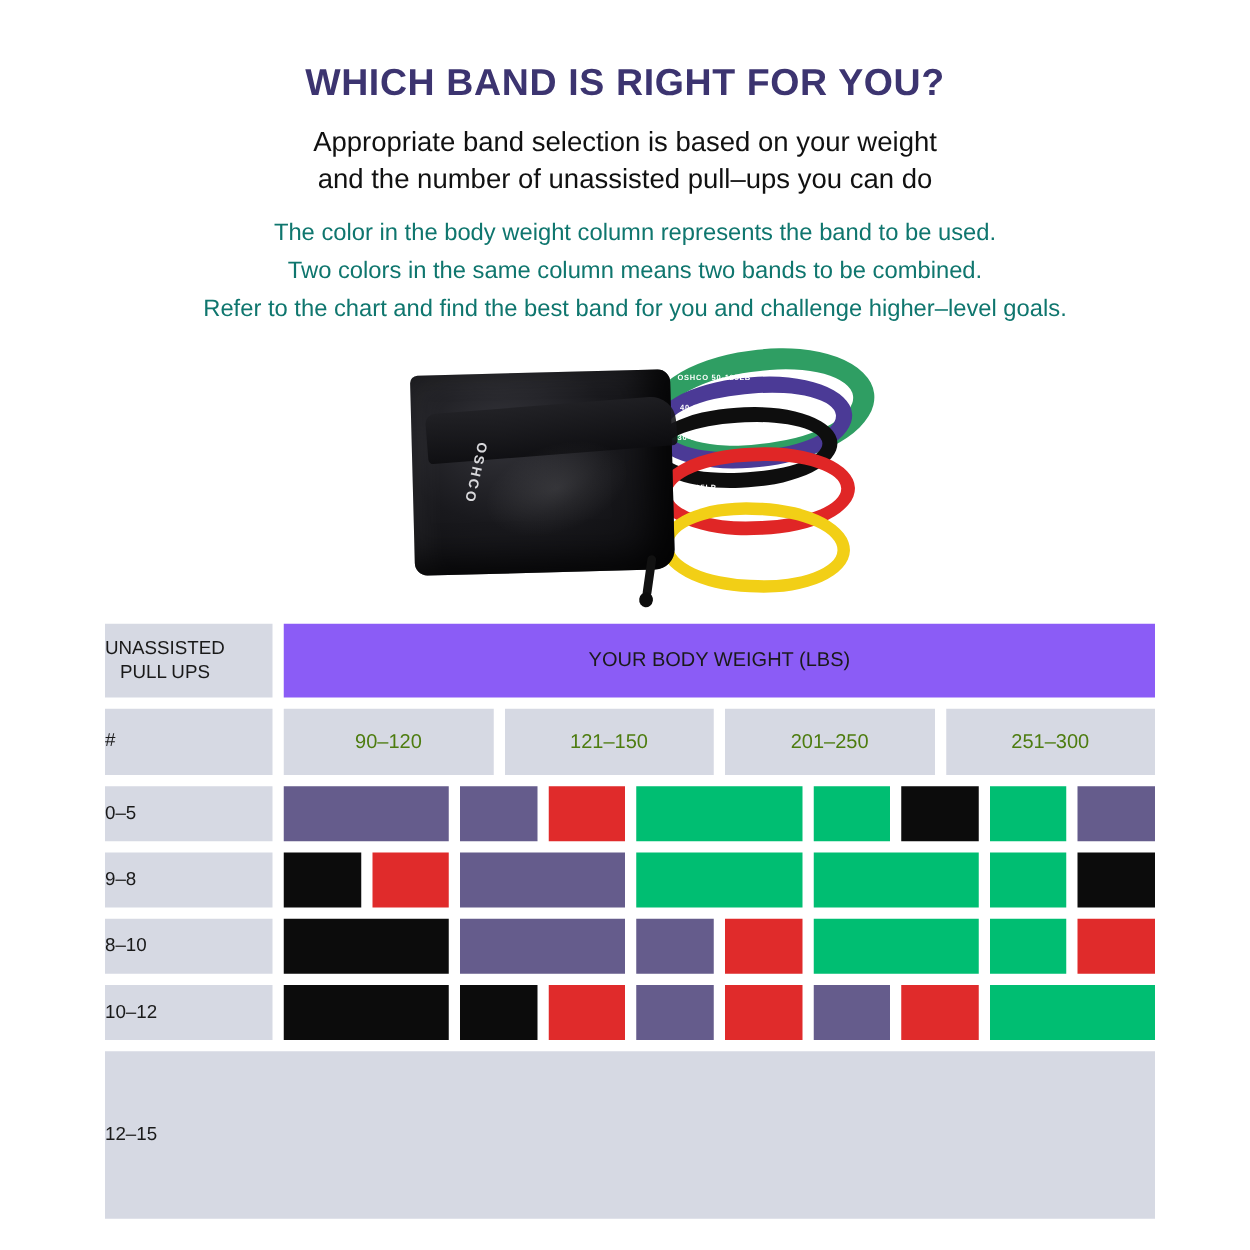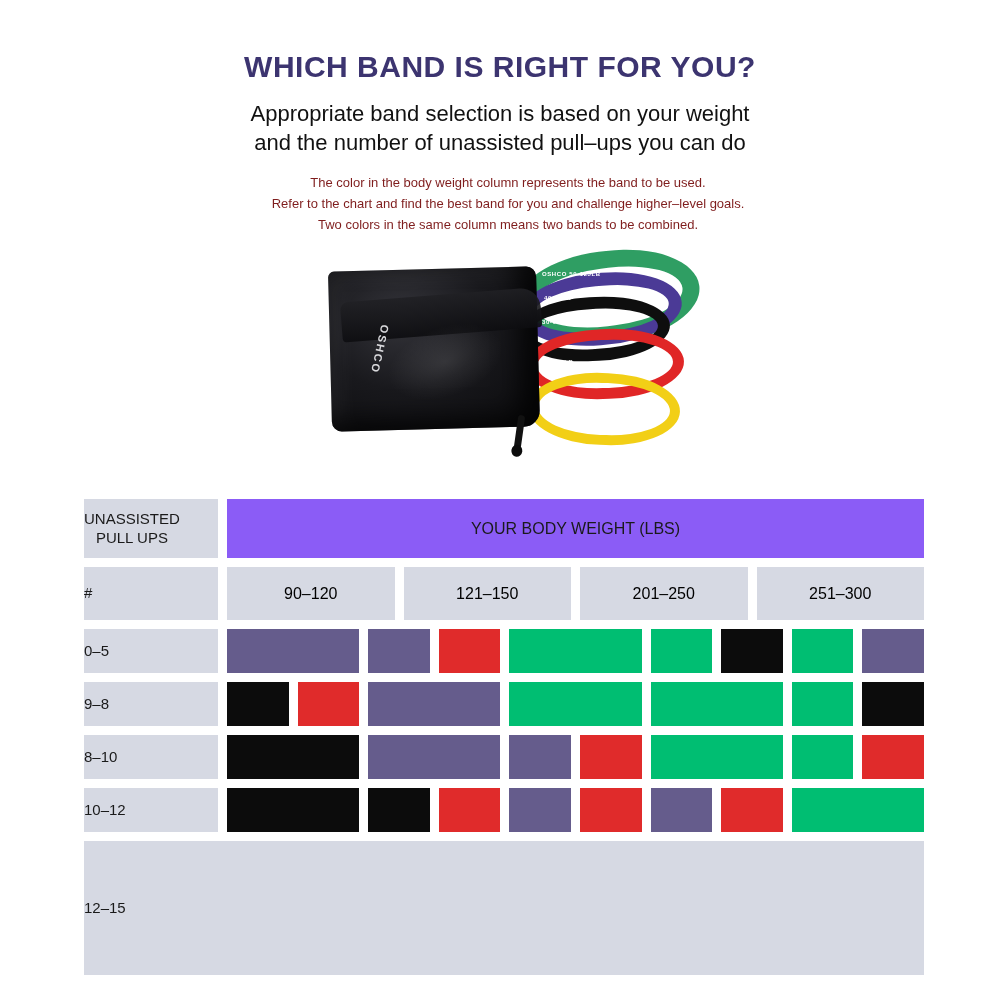--- a/index.html
+++ b/index.html
@@ -33,22 +33,22 @@
     font-size: 22px;
     font-weight: 400;
     color: #111;
     line-height: 1.33;
     margin: 0 auto;
     max-width: 720px;
   }
   .subtitle .line { display: block; }
   .notes {
     margin-top: 14px;
-    font-size: 13px;
-    color: #7f1d1d;
+    font-size: 19px;
+    color: #0f766e;
     line-height: 1.62;
     margin-left: 16px;
   }
   .notes .line { display: block; }
 
   
   .product {
     position: relative;
     width: 360px;
     height: 215px;
@@ -216,43 +216,43 @@
     display: flex;
     align-items: stretch;
     gap: 9px;
     background: transparent;
   }
   .cell-col.head {
     background: #d6d9e3;
     align-items: center;
     justify-content: center;
     font-size: 16px;
-    color: #000000;
+    color: #4d7c0f;
   }
   .swatch {
     flex: 1 1 0;
   }
   .sw-purple { background: #655C8C; }
   .sw-green  { background: #00BE72; }
   .sw-red    { background: #E02B2B; }
   .sw-black  { background: #0C0C0C; }
 </style>
 </head>
 <body>
 
 <div class="header">
   <h1 class="title">WHICH BAND IS RIGHT FOR YOU?</h1>
   <div class="subtitle">
     <span class="line">Appropriate band selection is based on your weight</span>
     <span class="line">and the number of unassisted pull–ups you can do</span>
   </div>
   <div class="notes">
     <span class="line">The color in the body weight column represents the band to be used.</span>
+    <span class="line">Two colors in the same column means two bands to be combined.</span>
     <span class="line">Refer to the chart and find the best band for you and challenge higher–level goals.</span>
-    <span class="line">Two colors in the same column means two bands to be combined.</span>
   </div>
 </div>
 
 <div class="product">
   <div class="band band-green"></div>
   <div class="band band-purple"></div>
   <div class="band band-black"></div>
   <div class="band band-red"></div>
   <div class="band band-yellow"></div>
   <div class="bag">

